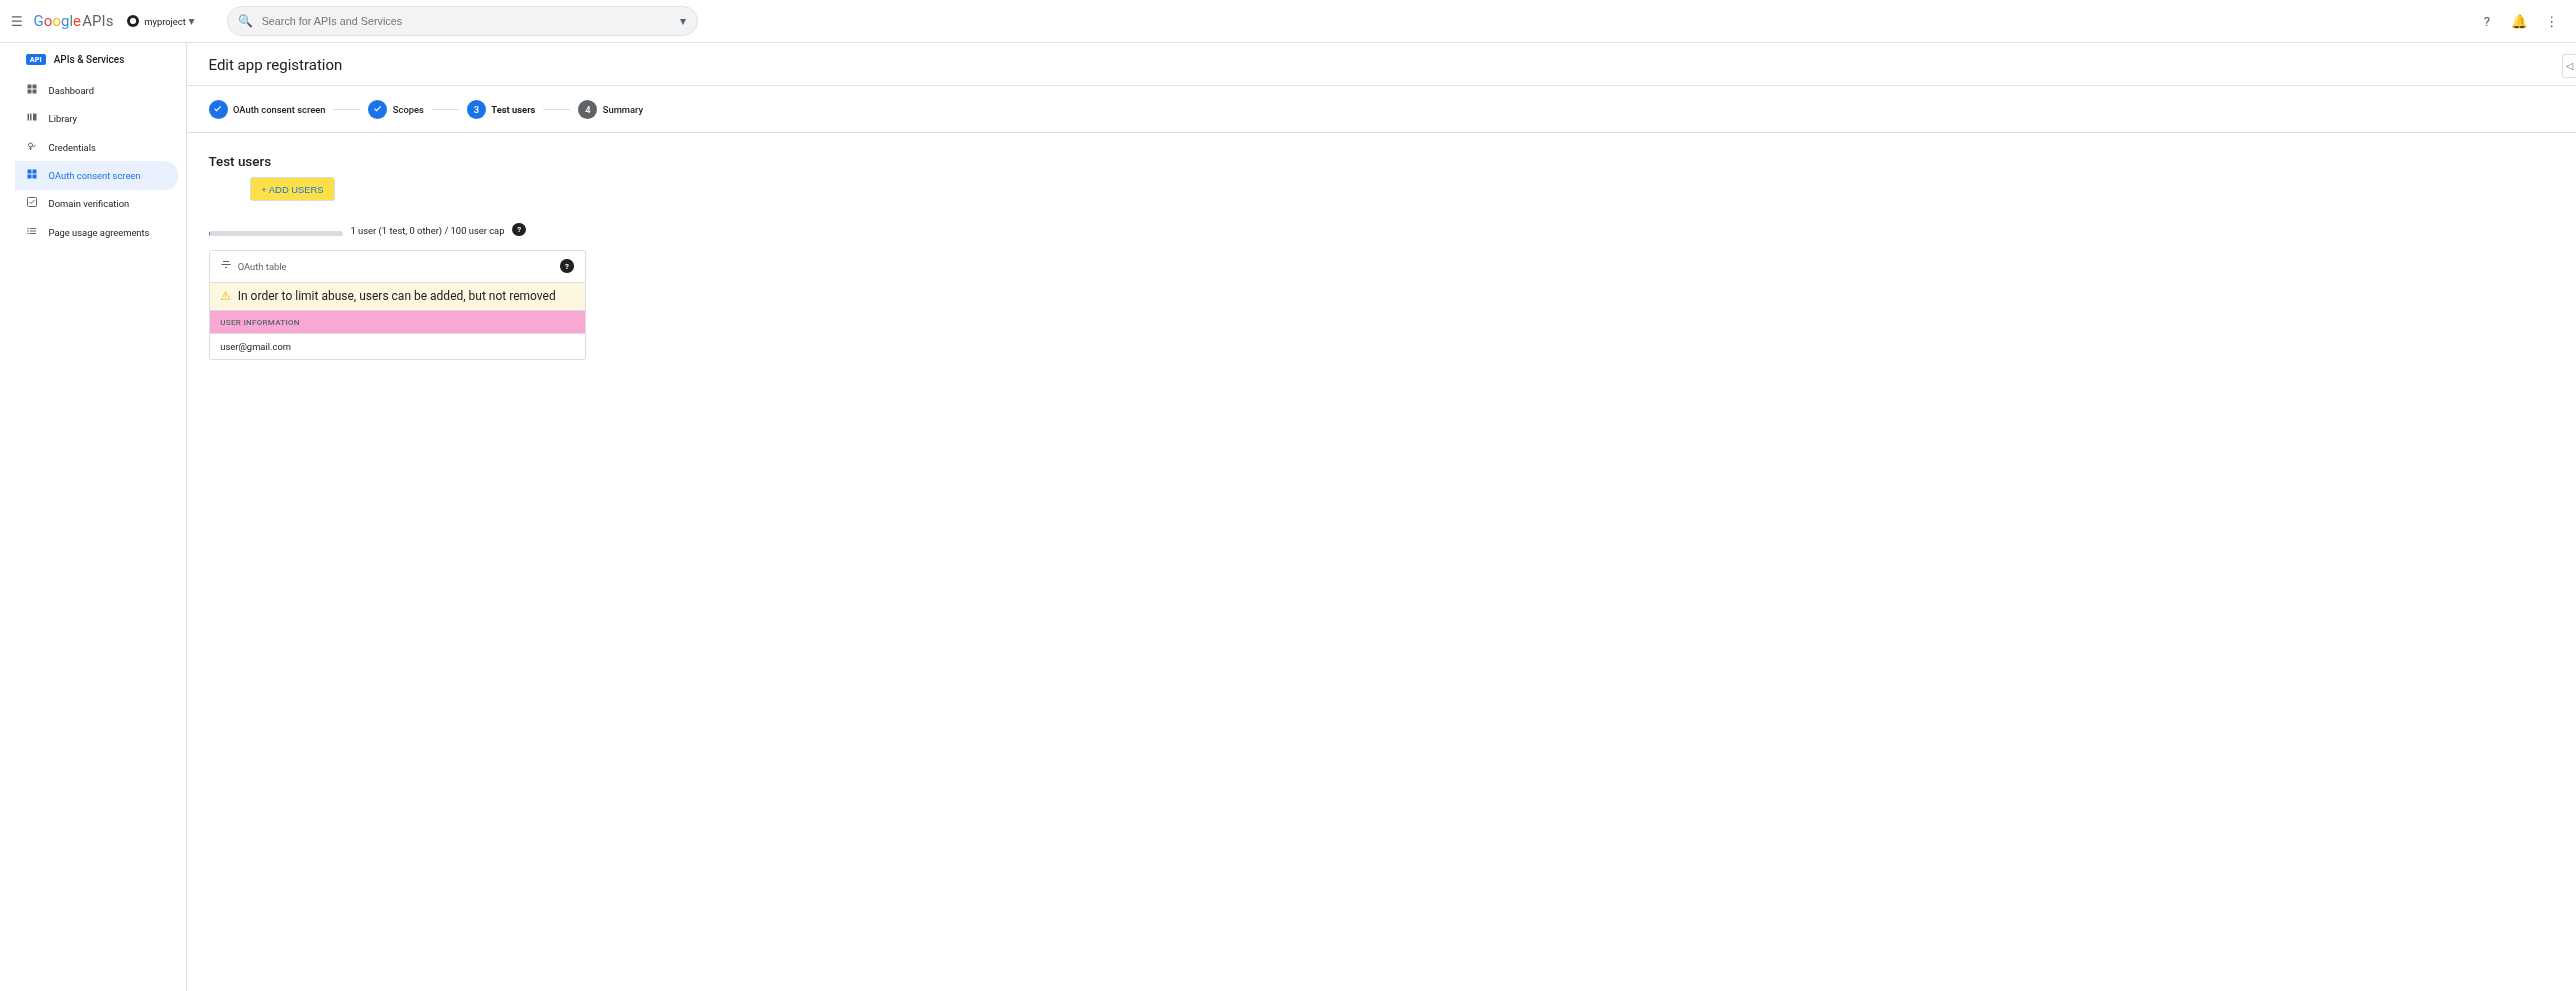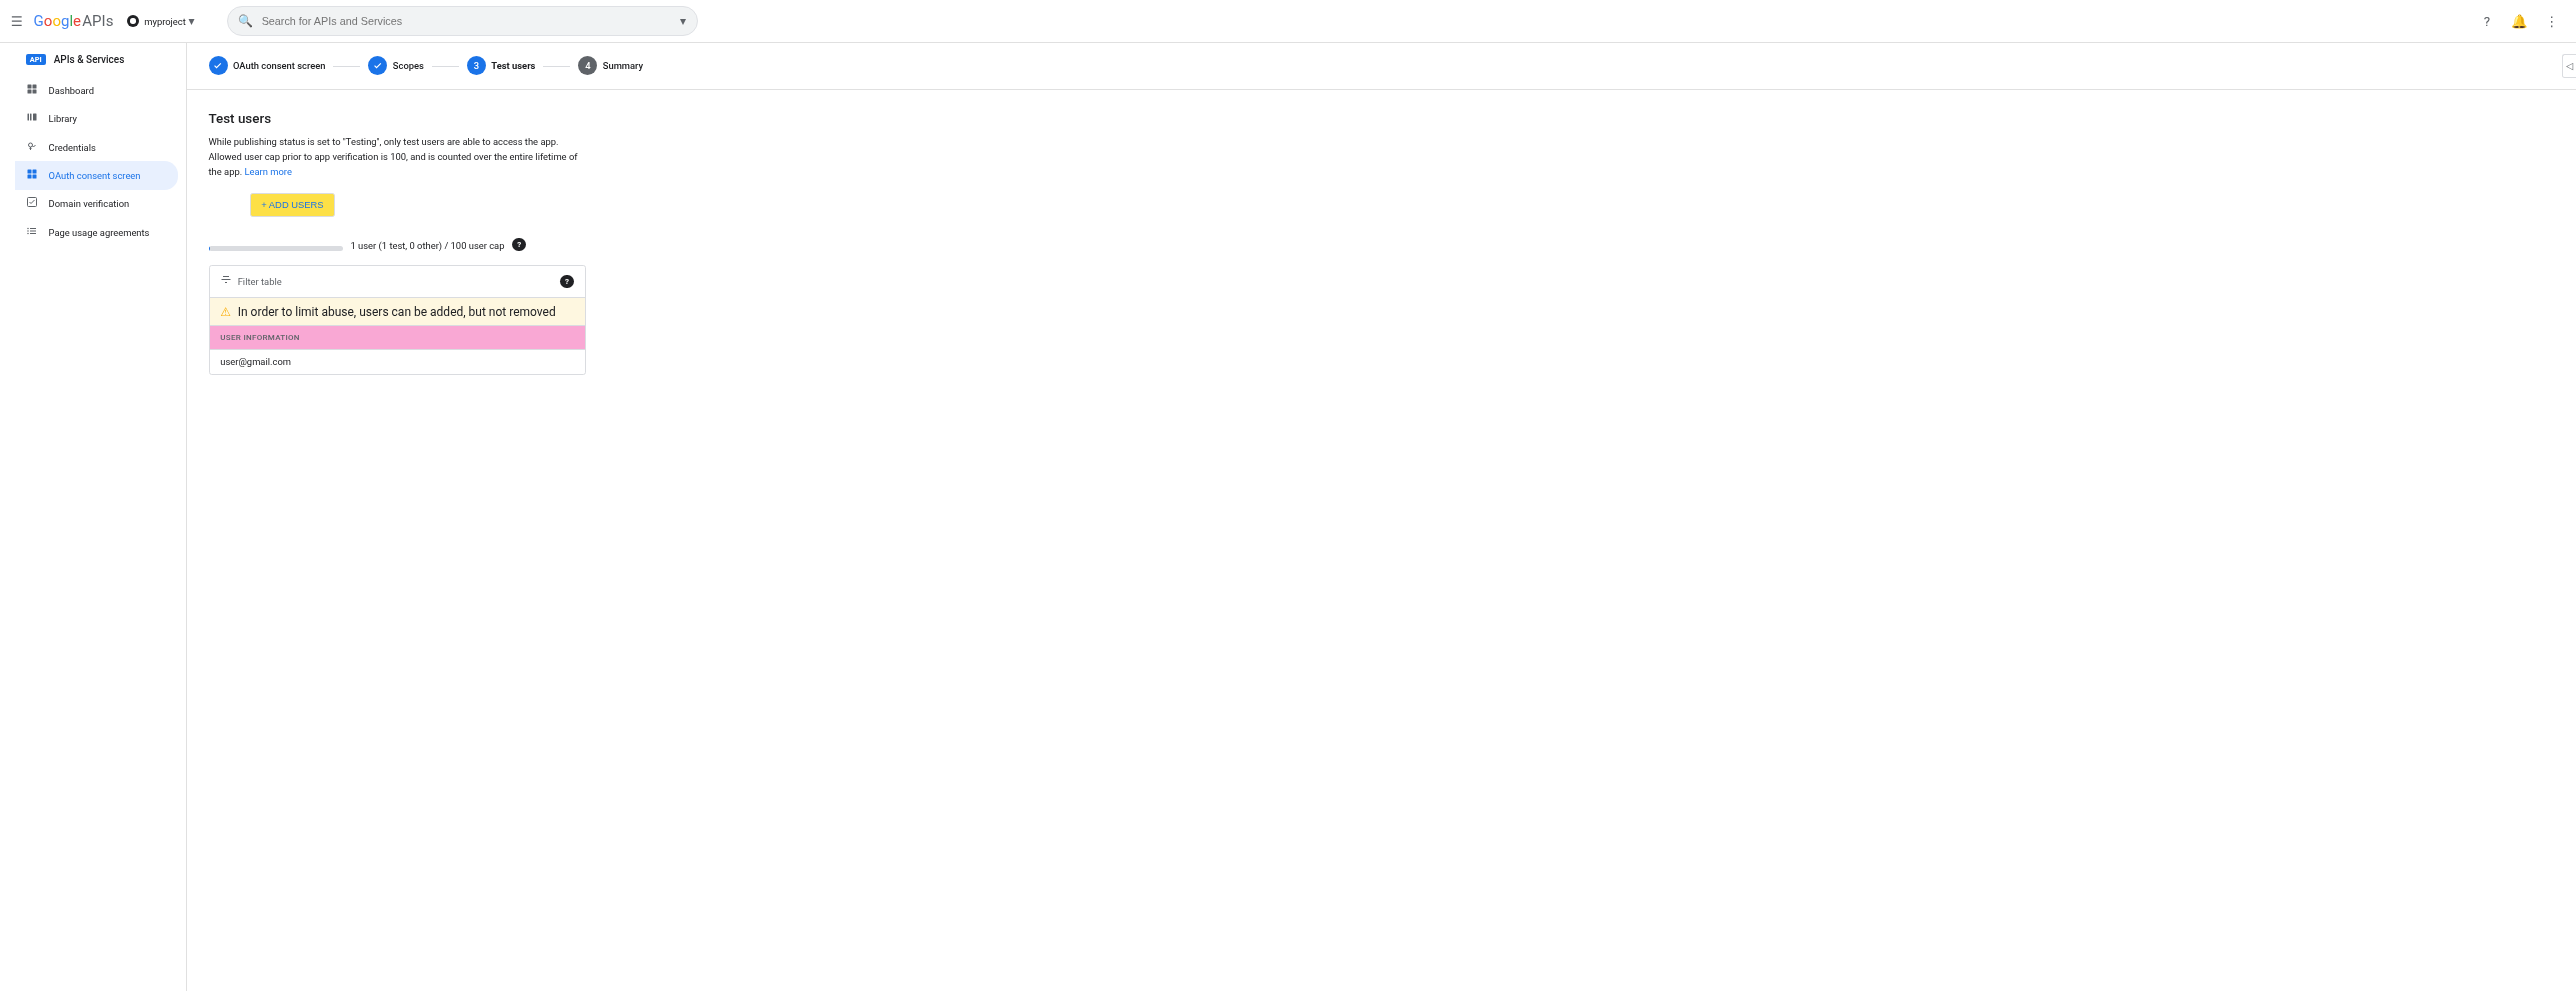--- a/index.html
+++ b/index.html
@@ -193,20 +193,23 @@
           <line x1="8" y1="12" x2="20" y2="12" stroke="#5f6368" stroke-width="2"></line>
           <line x1="8" y1="17" x2="20" y2="17" stroke="#5f6368" stroke-width="2"></line>
         </svg>
       </span>
       <span class="sidebar-label">Page usage agreements</span>
     </div>
   </div>
 
   <div class="content">
 
+    <div class="content-header">
+      <h1 class="page-title">Edit app registration</h1>
+    </div>
 
     <div class="stepper">
 
       <div class="step">
         <div class="step-circle completed">
           <svg width="9.4" height="9.4" viewBox="0 0 24 24" fill="white">
               <polyline points="20,6 9,17 4,12" stroke="white" stroke-width="3" fill="none"></polyline>
             </svg>
         </div>
         <span class="step-label">OAuth consent screen</span>
@@ -240,45 +243,41 @@
         </div>
         <span class="step-label">Summary</span>
       </div>
 
     </div>
 
     <div class="content-body">
 
       <h2 class="section-title">Test users</h2>
 
-      <p class="description">
-        <span>While publishing status is set to "Testing", only test users are able to access the app. Allowed user cap prior to app verification is 100, and is counted over the entire lifetime of the app.</span>
-        <a href="#" class="learn-more">Learn more</a>
-      </p>
 
       <button class="add-users-btn">+ ADD USERS</button>
 
       <div class="progress-section">
         <div class="progress-bar-container">
           <div class="progress-bar-fill" style="width: 1%;"></div>
         </div>
         <span class="progress-text">1 user (1 test, 0 other) / 100 user cap</span>
         <div class="help-icon-circle">?</div>
       </div>
 
       <div class="table-container">
 
         <div class="table-filter-row">
           <div class="filter-left">
             <span class="filter-icon">
               <svg width="12" height="12" viewBox="0 0 24 24" fill="#5f6368">
                   <path d="M10 18h4v-2h-4v2zm-7-8v2h18v-2H3zm3-6v2h12V4H6z"></path>
                 </svg>
             </span>
-            <span class="filter-text" style="cursor:pointer;">Filter table</span>
+            <span class="filter-text" style="cursor:pointer;">OAuth table</span>
           </div>
           <div class="help-icon-circle">?</div>
         </div>
 
         <div class="warning-row">
           <span class="warning-icon">⚠</span>
           <span class="warning-text">In order to limit abuse, users can be added, but not removed</span>
         </div>
 
         <div class="table-header-row">

